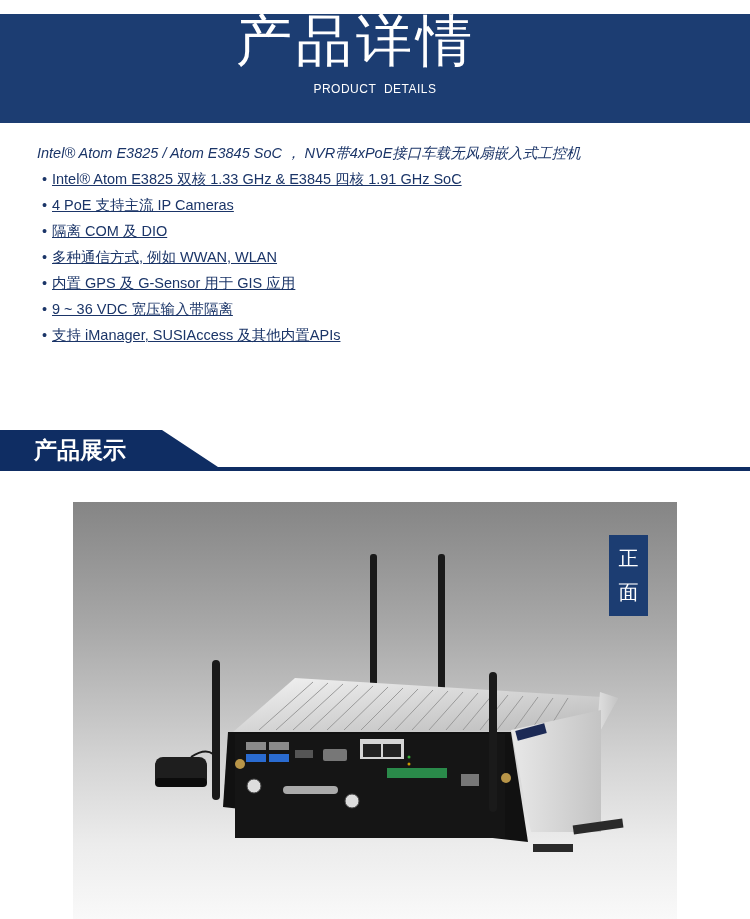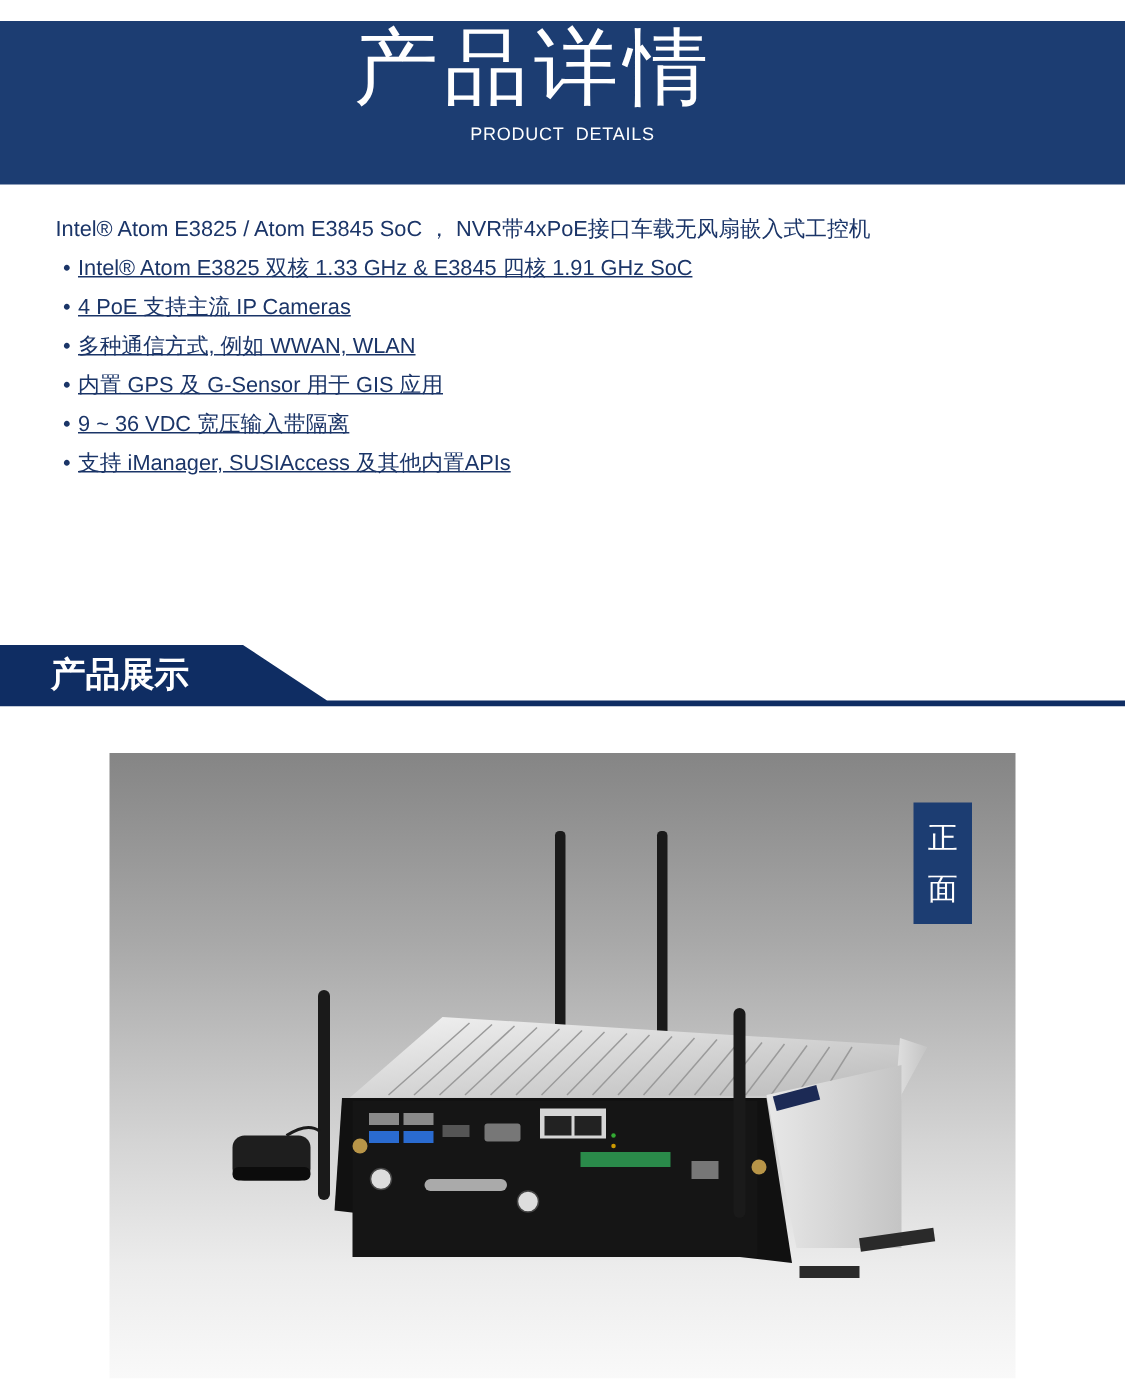--- a/index.html
+++ b/index.html
@@ -5,34 +5,34 @@
   * { margin: 0; padding: 0; box-sizing: border-box; }
   html, body { width: 750px; height: 919px; background: #ffffff; overflow: hidden; }
   body { position: relative; font-family: "Liberation Sans", "DejaVu Sans", sans-serif; }
 
   .banner {
     position: absolute; left: 0; top: 14px; width: 750px; height: 109px;
     background: #1c3d72;
   }
   .banner-title {
     position: absolute; left: 0; top: 14px; width: 712px; text-align: center;
-    color: #ffffff; font-family: Liberation Sans, sans-serif; font-size: 56px;
+    color: #ffffff; font-family: Liberation Mono, monospace; font-size: 56px;
     line-height: 62px; letter-spacing: 4px; font-weight: normal;
   }
   .banner-subtitle {
     position: absolute; left: 0; top: 82px; width: 750px; text-align: center;
     color: #ffffff; font-family: "Liberation Sans", sans-serif; font-size: 12px;
     letter-spacing: 0.5px; word-spacing: 4px;
   }
 
   .details {
     position: absolute; left: 37px; top: 142px; color: #1b3568;
     font-family: "Liberation Sans", "DejaVu Sans", sans-serif; font-size: 14.5px;
   }
-  .details .headline { height: 26px; line-height: 22px; }
+  .details .headline { height: 26px; line-height: 22px; font-style: italic; }
   .details ul { list-style: none; }
   .details li { height: 26px; line-height: 22px; white-space: nowrap; text-decoration: underline; }
   .details li .bullet { display: inline-block; width: 15px; text-align: center; margin-left: 0px; }
 
   .section-header { position: absolute; left: 0; top: 430px; width: 750px; height: 41px; }
   .section-header svg { position: absolute; left: 0; top: 0; }
   .section-title {
     position: absolute; left: 34px; top: 6px; color: #ffffff;
     font-family: "DejaVu Sans", sans-serif; font-size: 23px; font-weight: bold; line-height: 28px;
   }
@@ -55,20 +55,21 @@
 
 <div class="banner"></div>
 <div class="banner-title">产品详情</div>
 <div class="banner-subtitle">PRODUCT DETAILS</div>
 
 <div class="details">
   <div class="headline">Intel® Atom E3825 / Atom E3845 SoC ， NVR带4xPoE接口车载无风扇嵌入式工控机</div>
   <ul>
     <li><span class="bullet">•</span><span>Intel® Atom E3825 双核 1.33 GHz &amp; E3845 四核 1.91 GHz SoC</span></li>
     <li><span class="bullet">•</span><span>4 PoE 支持主流 IP Cameras</span></li>
+    <li><span class="bullet">•</span><span>隔离 COM 及 DIO</span></li>
     <li><span class="bullet">•</span><span>多种通信方式, 例如 WWAN, WLAN</span></li>
     <li><span class="bullet">•</span><span>内置 GPS 及 G-Sensor 用于 GIS 应用</span></li>
     <li><span class="bullet">•</span><span>9 ~ 36 VDC 宽压输入带隔离</span></li>
     <li><span class="bullet">•</span><span>支持 iManager, SUSIAccess 及其他内置APIs</span></li>
   </ul>
 </div>
 
 <div class="section-header">
   <svg width="750" height="41" viewBox="0 0 750 41">
     <polygon points="0,0 162,0 218,37 750,37 750,41 0,41" fill="#0f2d63"></polygon>

